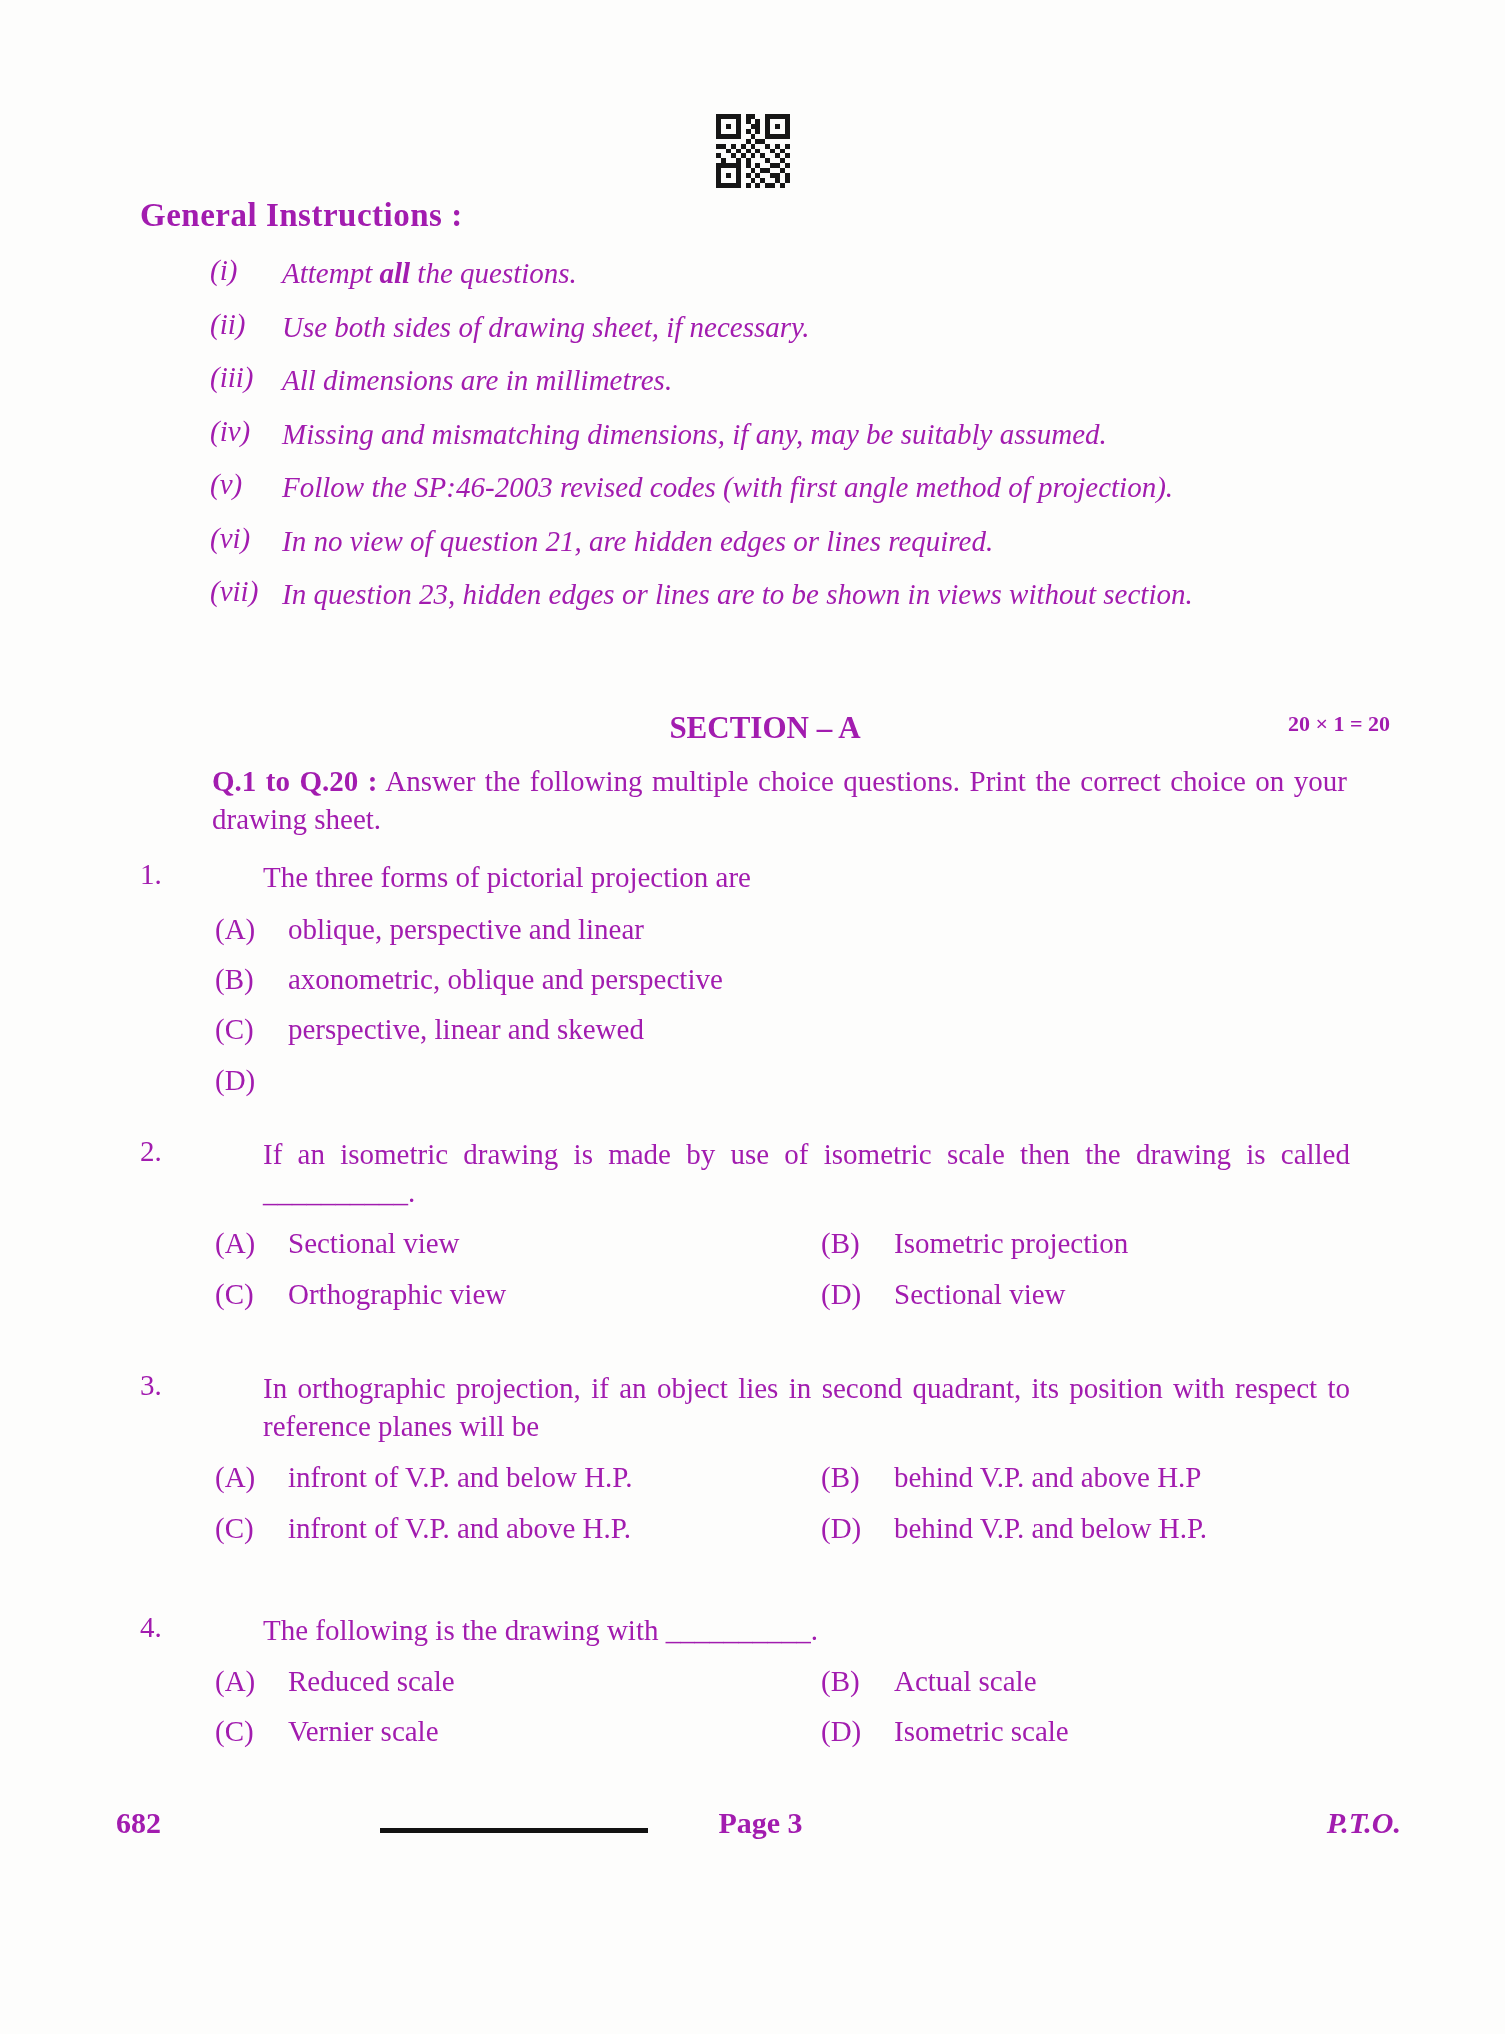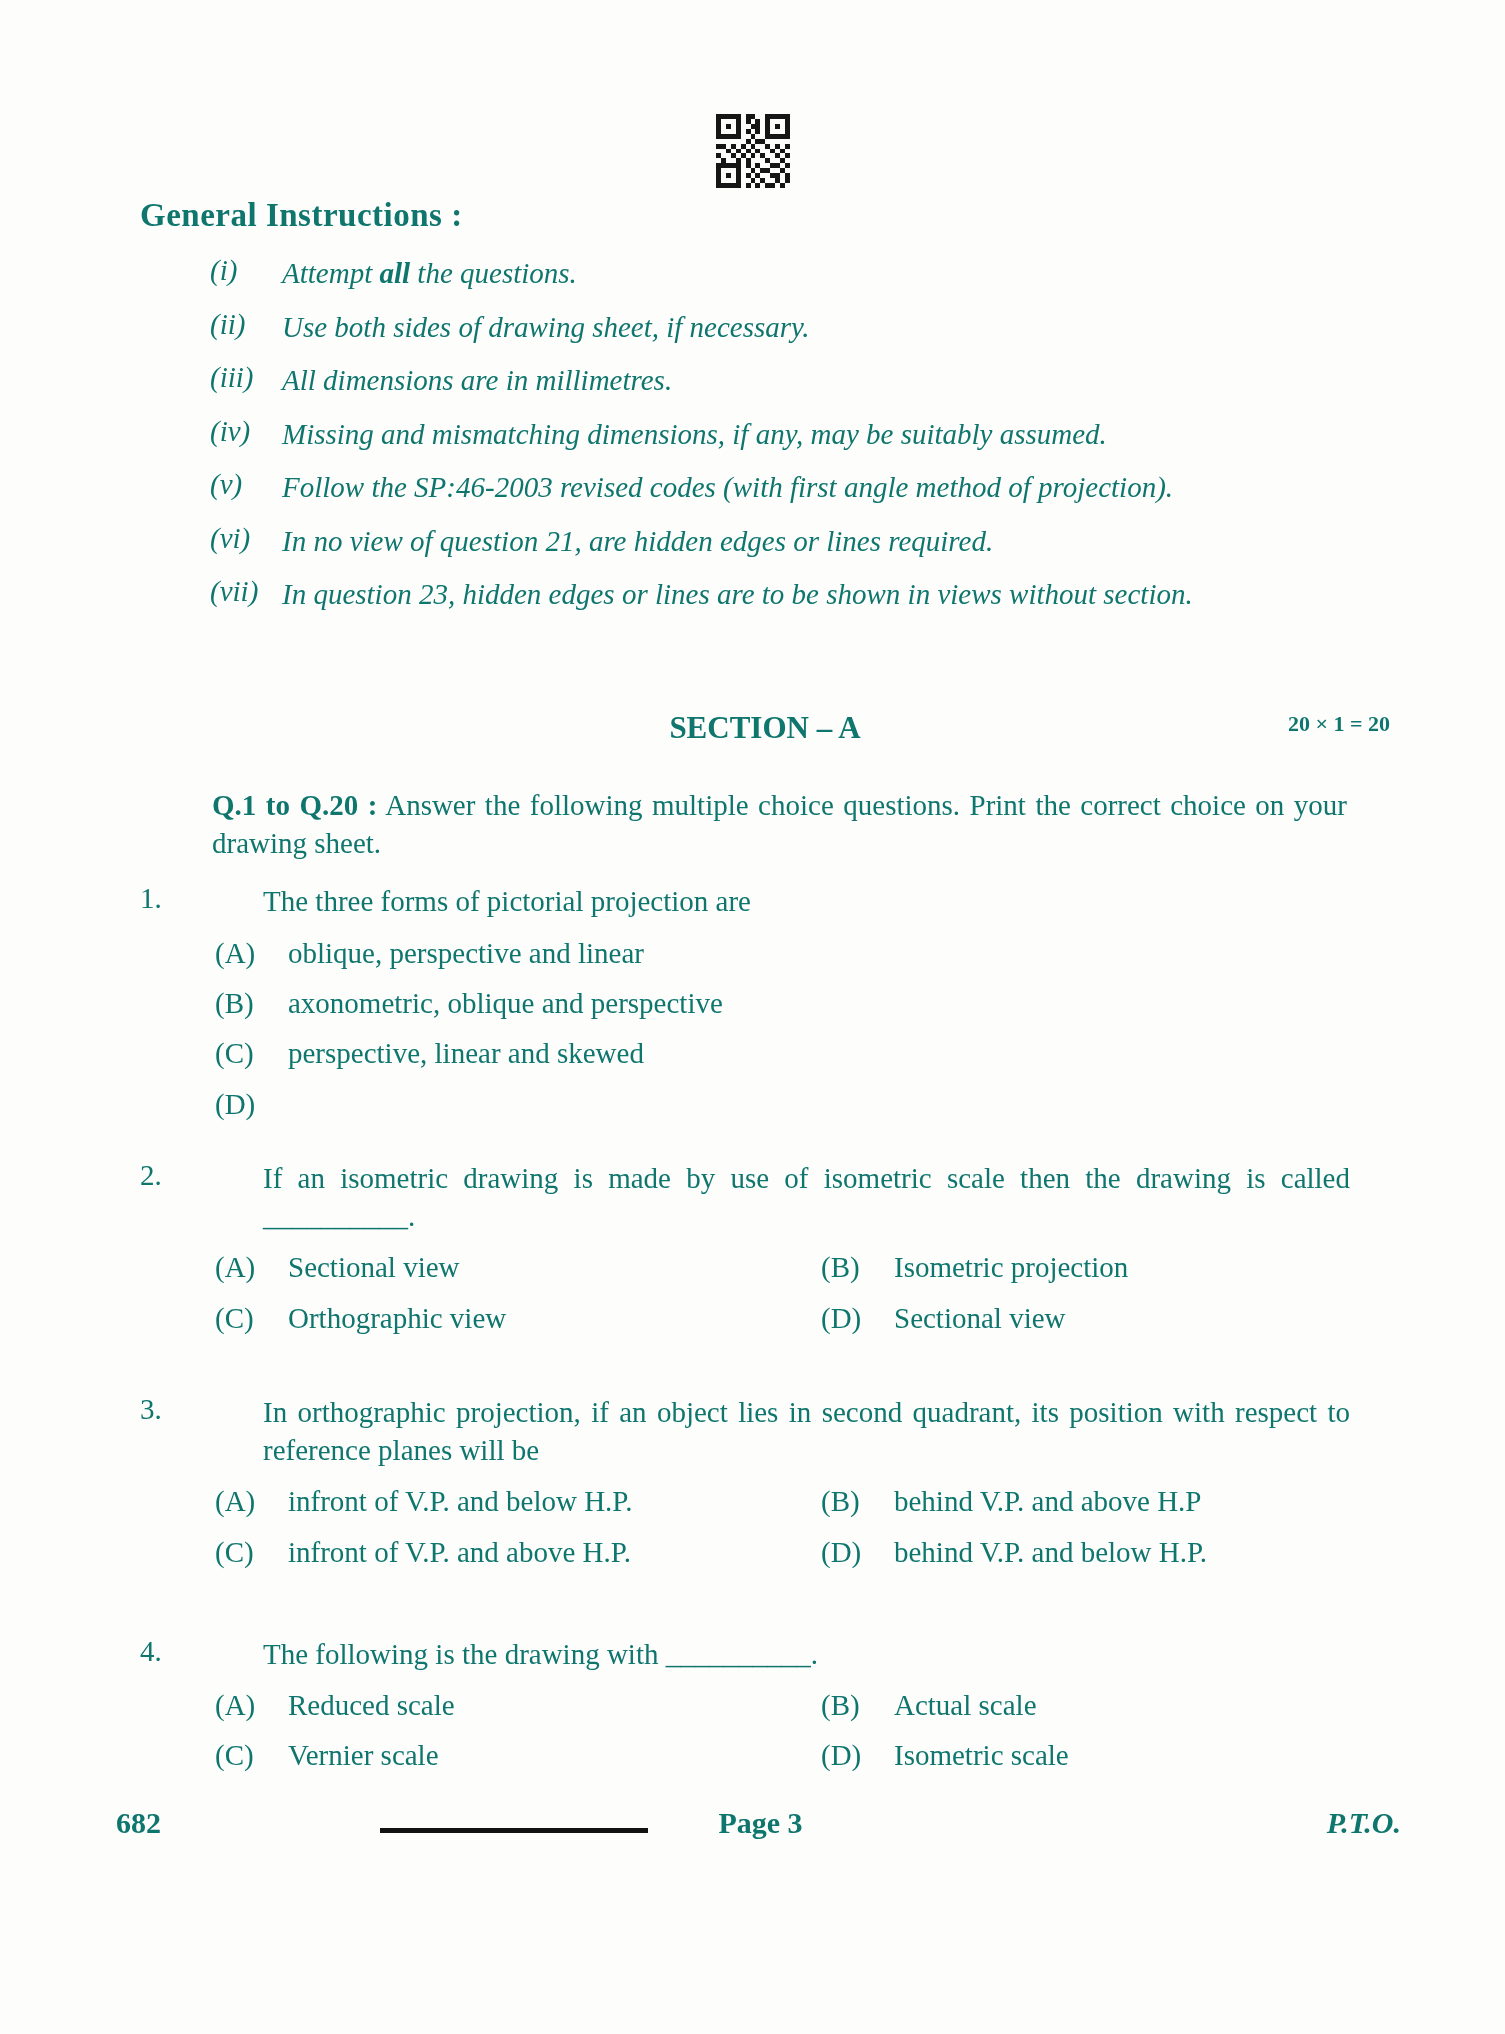--- a/index.html
+++ b/index.html
@@ -1,34 +1,34 @@
 <!DOCTYPE html>
 <html><head>
 <meta charset="utf-8">
 <style>
   html,body{margin:0;padding:0;background:#ffffff;}
   .page{
     position:relative;
     width:1505px;height:2034px;
     background:#fdfdfc;
-    color:#0f766e;
+    color:#a21caf;
     font-family:"Liberation Serif","DejaVu Serif",serif;
     overflow:hidden;
   }
   .qr{display:block;margin:113px auto 0;width:74px;height:76px;}
   .gi-heading{margin:8px 0 0 140px;font-size:33px;font-weight:bold;letter-spacing:.5px;}
   .inst-list{margin:20px 0 0 210px;width:1180px;font-style:italic;font-size:29px;}
   .inst-row{display:flex;margin-bottom:15px;}
   .inst-num{flex:0 0 72px;}
   .inst-text{flex:1;text-align:justify;line-height:1.33;}
   .bi{font-weight:bold;}
   .section-head{position:relative;margin:96px 0 0 140px;width:1250px;text-align:center;
     font-weight:bold;font-size:31px;}
   .section-marks{position:absolute;right:0;top:1px;font-size:22px;}
-  .intro{margin:40px 0 0 212px;width:1135px;font-size:29px;line-height:1.32;text-align:justify;}
+  .intro{margin:16px 0 0 212px;width:1135px;font-size:29px;line-height:1.32;text-align:justify;}
   .q{display:flex;margin-left:140px;width:1250px;font-size:29px;}
   .q1{margin-top:20px;}
   .q2{margin-top:24px;}
   .q3{margin-top:44px;}
   .q4{margin-top:52px;}
   .qnum{flex:0 0 75px;}
   .qbody{flex:1;max-width:1135px;}
   .qtext{line-height:1.32;text-align:justify;margin-left:48px;}
   .opts{margin-top:13px;}
   .opt{display:flex;margin-bottom:12px;line-height:1.32;}

